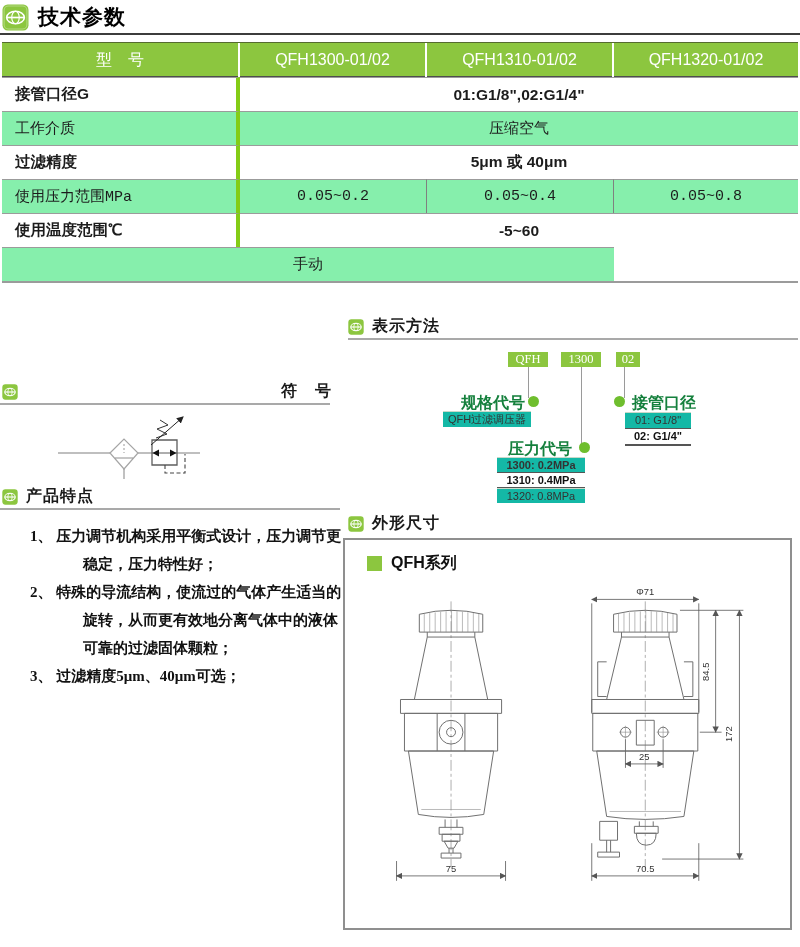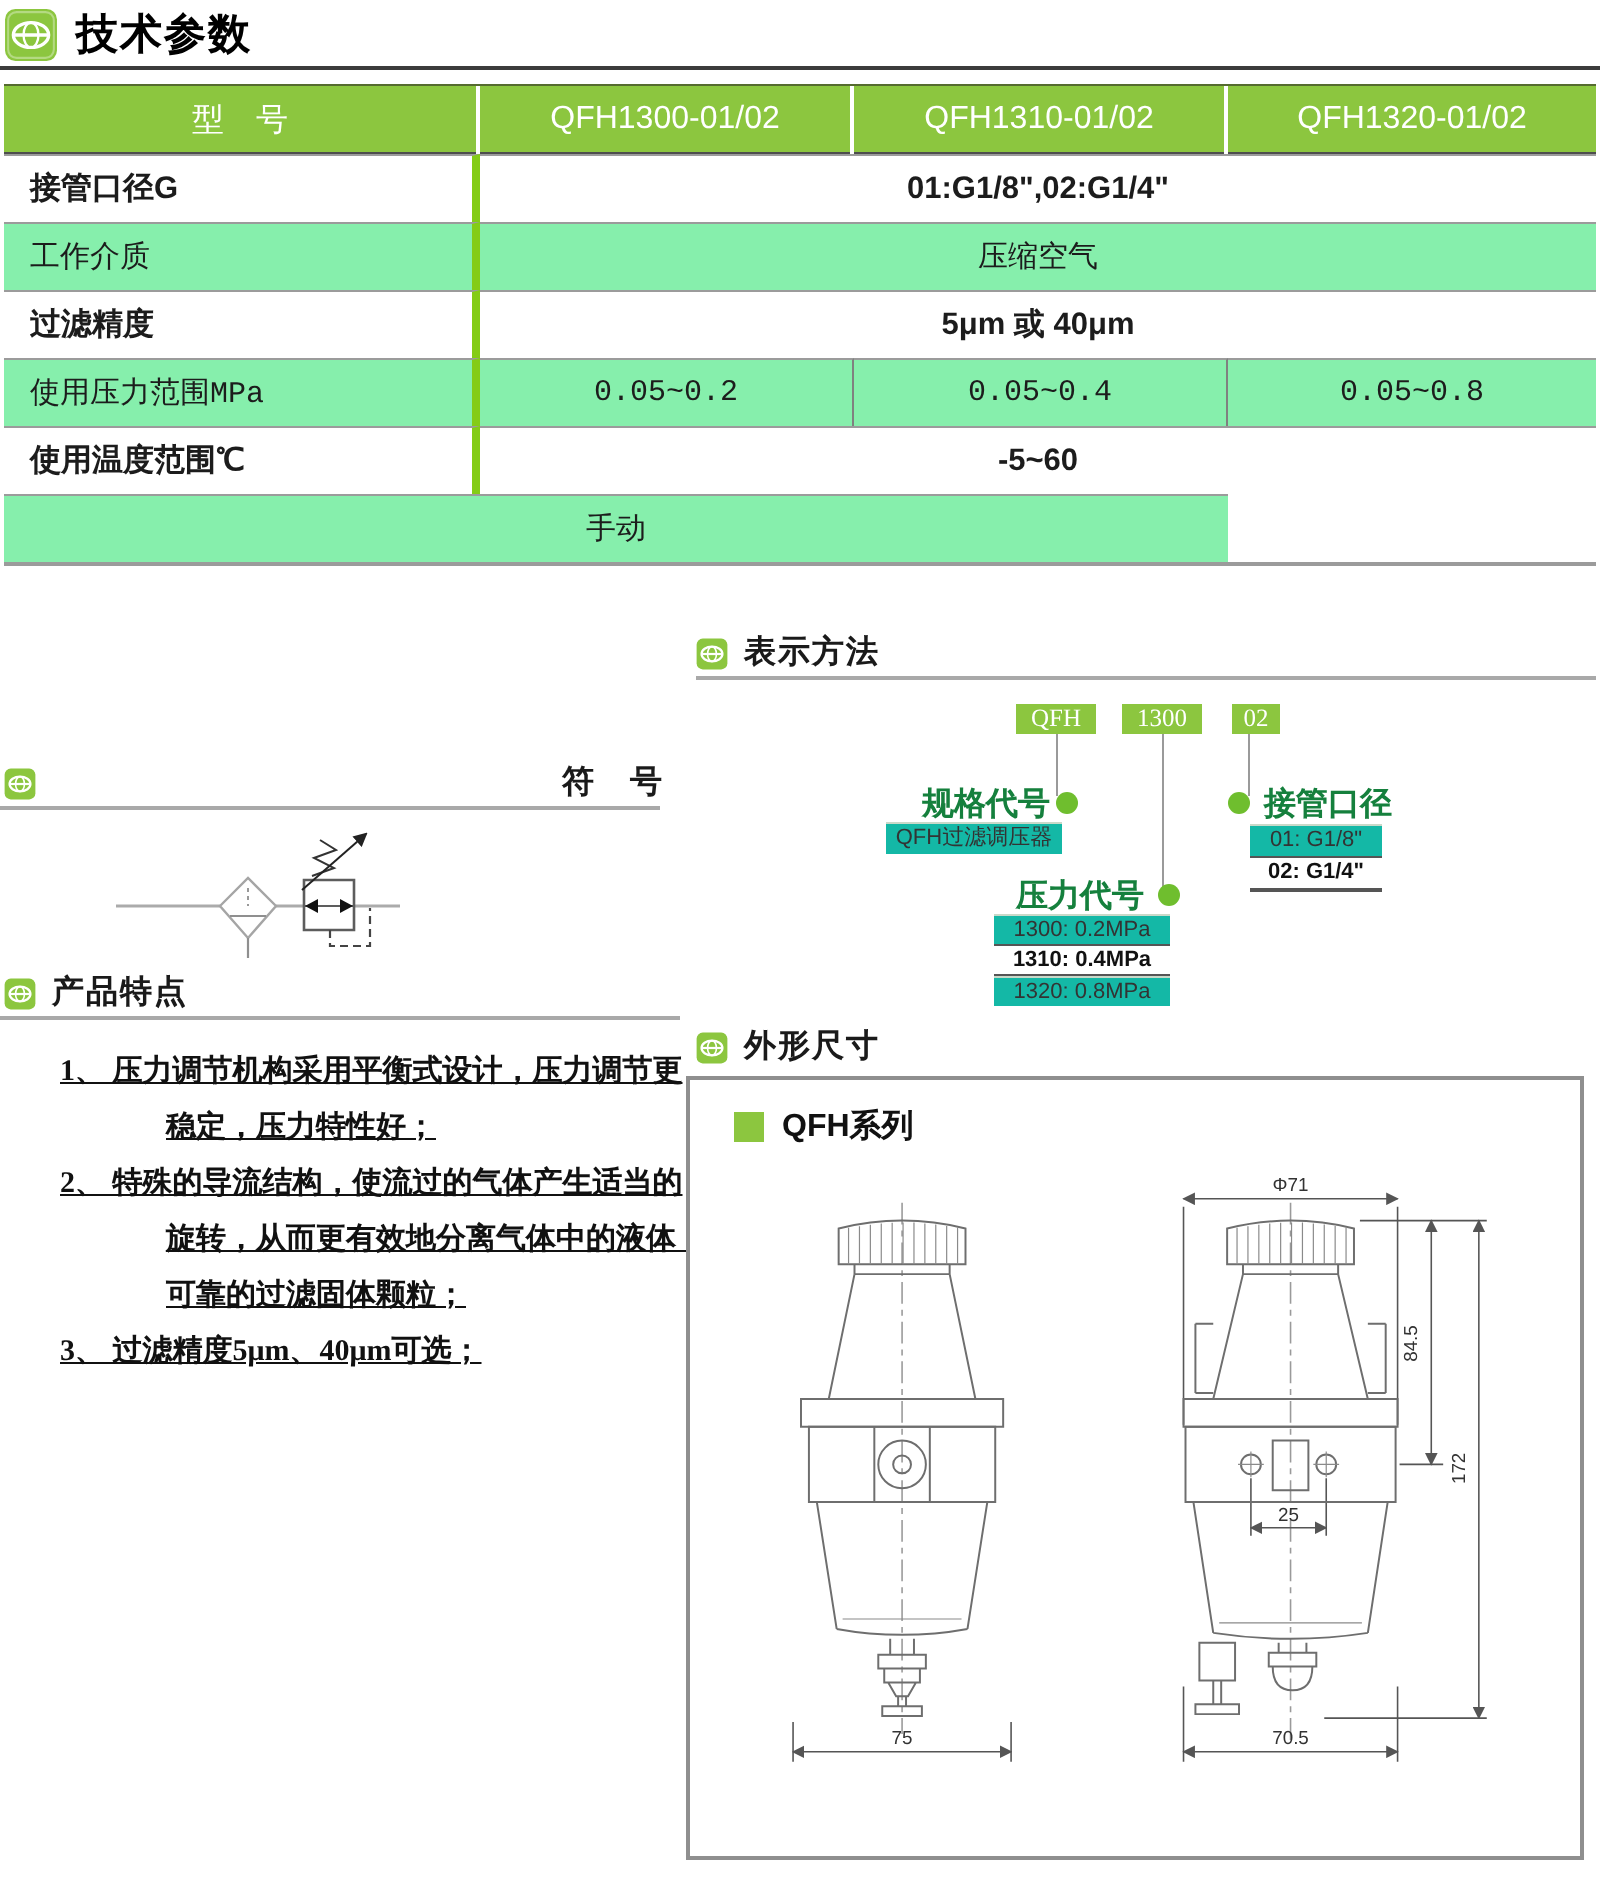--- a/index.html
+++ b/index.html
@@ -45,21 +45,21 @@
   .optbox.pr{height:14px;line-height:14px;}
   
   .sec-symbol{position:absolute;left:0;top:381px;width:332px;}
   .sec-symbol .sec-head{padding-left:2px;justify-content:space-between;}
   .sec-symbol .underline{position:absolute;left:0;top:22px;width:330px;}
   .sym-svg{position:absolute;left:0;top:26px;}
   
   .sec-features{position:absolute;left:0;top:486px;width:345px;}
   .sec-features .sec-head{padding-left:2px;}
   .sec-features .underline{position:absolute;left:0;top:22px;width:340px;}
-  .feat-list{position:absolute;left:0;top:36px;width:345px;text-decoration:underline;}
+  .feat-list{position:absolute;left:0;top:36px;width:345px;}
   .feat-line{font-family:"Liberation Serif",serif;font-size:15px;font-weight:600;color:#111;
       height:28px;line-height:28px;white-space:pre;padding-left:30px;}
   .feat-line.cont{padding-left:83px;}
   
   .sec-dims{position:absolute;left:348px;top:513px;width:450px;}
   .dims-box{position:absolute;left:-5px;top:25px;width:445px;height:388px;border:2px solid #8f8f8f;background:#fff;}
   .series-row{position:absolute;left:22px;top:13px;display:flex;align-items:center;gap:9px;
       font-size:16px;font-weight:bold;color:#111;}
   .series-bullet{width:15px;height:15px;background:#8CC63F;}
   .dims-svg{position:absolute;left:0;top:44px;}
@@ -137,21 +137,21 @@
     <div class="dot" style="left:180px;top:80px;"></div>
     <div class="optbox" style="left:95px;top:95px;width:88px;">QFH过滤调压器</div>
 
     <div class="dot" style="left:266px;top:80px;"></div>
     <div class="dlabel" style="left:284px;top:80px;width:70px;">接管口径</div>
     <div class="optbox" style="left:277px;top:96px;width:66px;">01: G1/8"</div>
     <div class="optbox white" style="left:277px;top:112px;width:66px;">02: G1/4"</div>
 
     <div class="dlabel r" style="left:158px;top:126px;width:66px;">压力代号</div>
     <div class="dot" style="left:231px;top:126px;"></div>
-    <div class="optbox pr" style="left:149px;top:141px;width:88px;">1300: 0.2MPa</div>
+    <div class="optbox pr" style="left:149px;top:141px;width:88px;font-weight:bold;">1300: 0.2MPa</div>
     <div class="optbox pr white" style="left:149px;top:156px;width:88px;">1310: 0.4MPa</div>
     <div class="optbox pr" style="left:149px;top:172px;width:88px;">1320: 0.8MPa</div>
   </div>
 
   <div class="sec-symbol">
     <div class="sec-head">
       <svg class="brand" width="16" height="16" viewBox="0 0 26 26">
         <rect x="0.5" y="0.5" width="25" height="25" rx="5" fill="#8CC63F"></rect>
         <ellipse cx="13" cy="13" rx="8.5" ry="6" fill="none" stroke="#fff" stroke-width="1.8"></ellipse>
         <ellipse cx="13" cy="13" rx="3.6" ry="6" fill="none" stroke="#fff" stroke-width="1.3"></ellipse>

